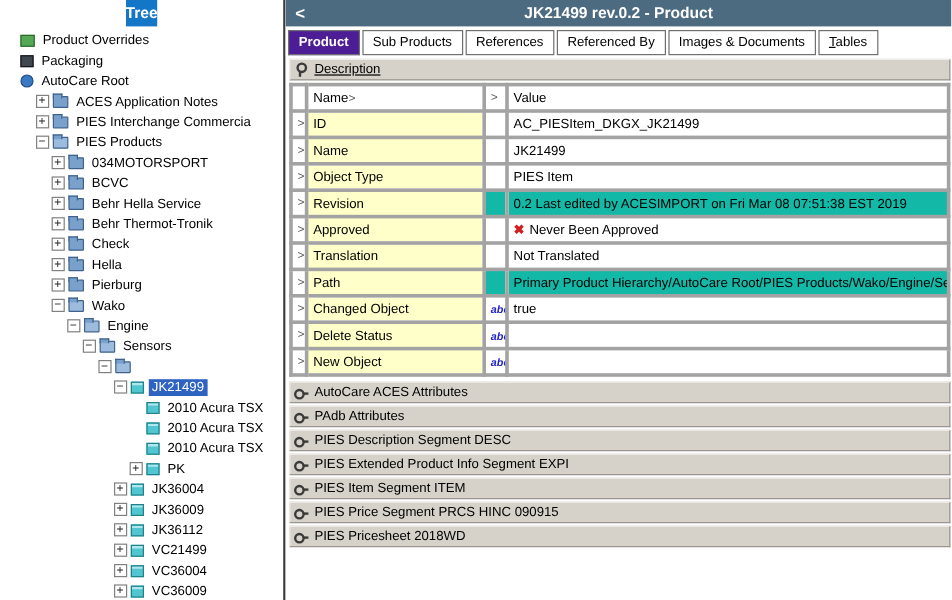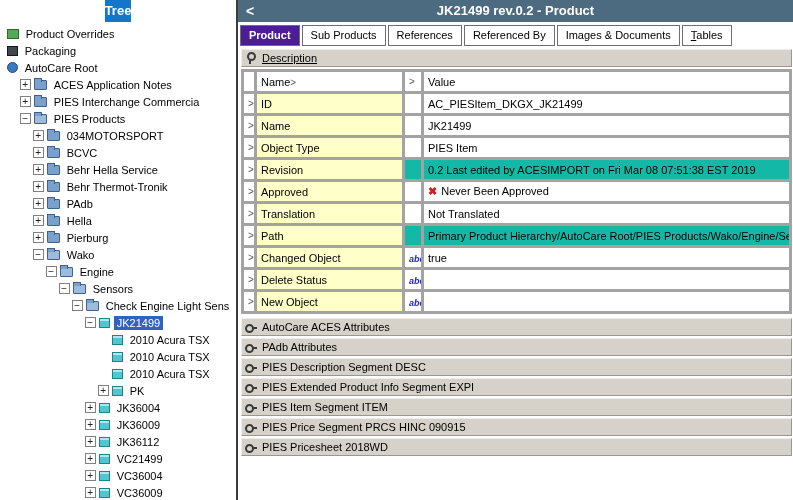--- a/index.html
+++ b/index.html
@@ -115,21 +115,21 @@
           <span class="tree-label">Behr Hella Service</span>
         </div>
         <div class="tree-row" style="padding-left: 29px;">
           <span class="expander">+</span>
           <span class="tree-icon icon-folder"></span>
           <span class="tree-label">Behr Thermot-Tronik</span>
         </div>
         <div class="tree-row" style="padding-left: 29px;">
           <span class="expander">+</span>
           <span class="tree-icon icon-folder"></span>
-          <span class="tree-label">PAdb</span>
+          <span class="tree-label">Check</span>
         </div>
         <div class="tree-row" style="padding-left: 29px;">
           <span class="expander">+</span>
           <span class="tree-icon icon-folder"></span>
           <span class="tree-label">Hella</span>
         </div>
         <div class="tree-row" style="padding-left: 29px;">
           <span class="expander">+</span>
           <span class="tree-icon icon-folder"></span>
           <span class="tree-label">Pierburg</span>
@@ -145,21 +145,20 @@
           <span class="tree-label">Engine</span>
         </div>
         <div class="tree-row" style="padding-left: 55px;">
           <span class="expander">−</span>
           <span class="tree-icon icon-folder-open"></span>
           <span class="tree-label">Sensors</span>
         </div>
         <div class="tree-row" style="padding-left: 68px;">
           <span class="expander">−</span>
           <span class="tree-icon icon-folder-open"></span>
-          <span class="tree-label">Check Engine Light Sens</span>
         </div>
         <div class="tree-row" style="padding-left: 81px;">
           <span class="expander">−</span>
           <span class="tree-icon icon-product"></span>
           <span class="tree-label sel">JK21499</span>
         </div>
         <div class="tree-row" style="padding-left: 94px;">
           <span class="expander spacer"></span>
           <span class="tree-icon icon-product"></span>
           <span class="tree-label">2010 Acura TSX</span>

